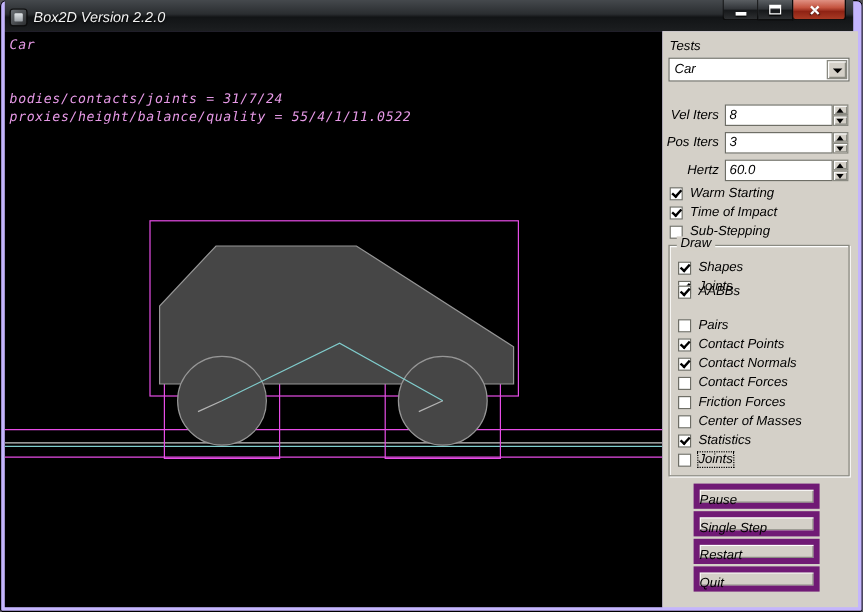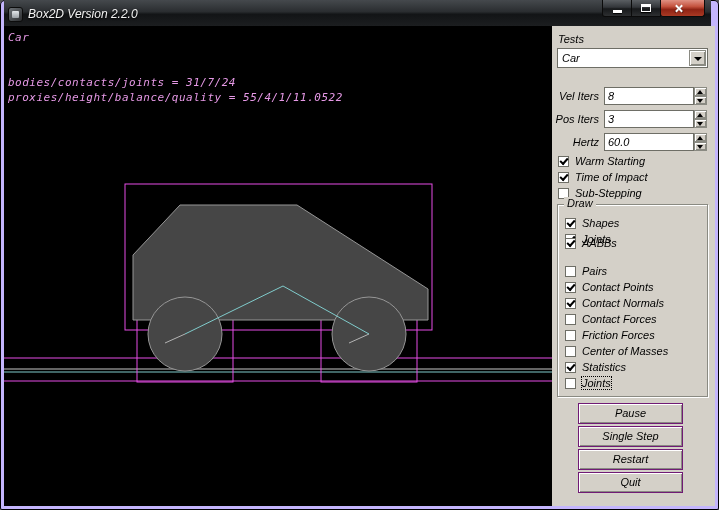--- a/index.html
+++ b/index.html
@@ -136,23 +136,23 @@
     position:absolute; left:5px; top:178px; width:151px; height:193px;
     border:1px solid #8a8a82;
     box-shadow:1px 1px 0 #fff, inset 1px 1px 0 #fff;
   }
   .group-title {
     position:absolute; left:6px; top:-8px; background:#d4d0c8; padding:0 3px;text-align:center;
   }
 
   .pbtn {
     position:absolute; left:26px; width:105px; height:21px;
-    background:#d4d0c8; border:1px solid #701a75;
+    background:#d4d0c8; border:5px solid #701a75;
     box-shadow:inset 1px 1px 0 #fff, inset -1px -1px 0 #8a8a82;
-    text-align:center; line-height:19px; cursor:default;
+    line-height:19px; cursor:default;
   }
 </style>
 </head>
 <body>
 
 <div class="window">
 
   <div class="titlebar">
     <span class="app-icon"></span>
     <span class="title-text">Box2D Version 2.2.0</span>

